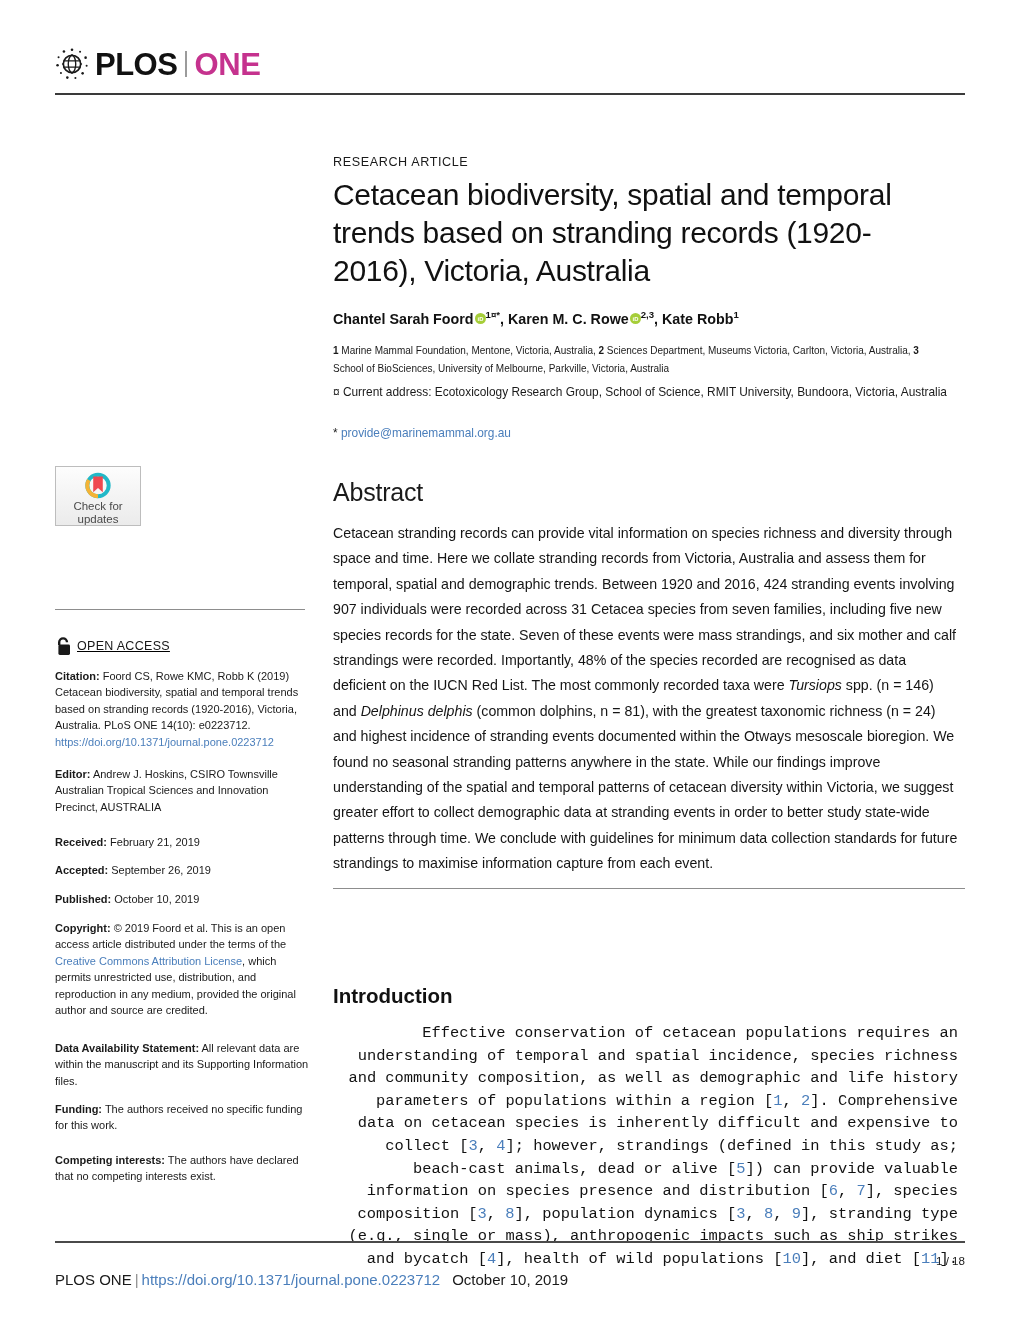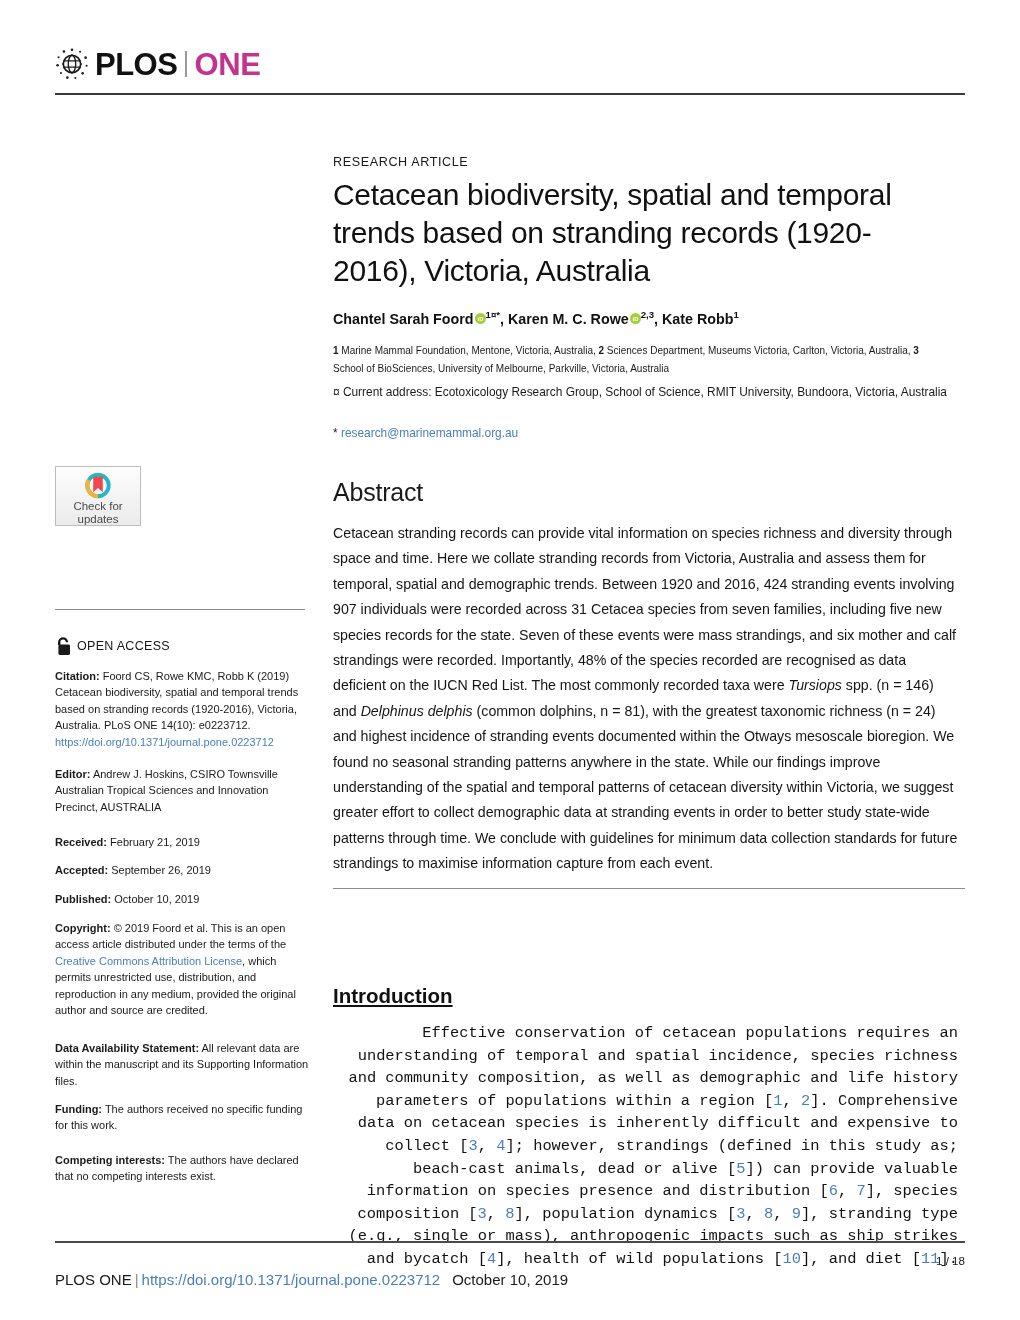--- a/index.html
+++ b/index.html
@@ -95,20 +95,21 @@
     position: absolute;
     left: 55px; top: 609px;
     width: 250px; height: 1px;
     background: #8d8d8d;
   }
   .oa-row {
     position: absolute;
     left: 55px; top: 636px;
     display: flex;
     align-items: center;
+    text-decoration: underline;
   }
   .oa-label {
     font-size: 12.5px;
     letter-spacing: 0.3px;
     color: #171717;
     margin-left: 6px;
   }
   .meta-block {
     position: absolute;
     left: 55px;
@@ -206,21 +207,20 @@
   }
 
   .h-intro {
     position: absolute;
     left: 333px; top: 984px;
     font-size: 20.5px;
     font-weight: bold;
     color: #111111;
     margin: 0;
     font-family: "Liberation Sans", sans-serif;
-    text-decoration: underline;
   }
   .intro-body {
     position: absolute;
     left: 333px; top: 1022px;
     width: 625px;
     font-family: Liberation Mono, monospace;
     font-size: 15.4px;
     line-height: 22.6px;
     color: #121212;
     text-align: right;
@@ -299,21 +299,21 @@
   </div>
 
   <div class="affil">
     <b>1</b><span> Marine Mammal Foundation, Mentone, Victoria, Australia, </span><b>2</b><span> Sciences Department, Museums Victoria, Carlton, Victoria, Australia, </span><b>3</b><span> School of BioSciences, University of Melbourne, Parkville, Victoria, Australia</span>
   </div>
 
   <div class="curaddr">¤ Current address: Ecotoxicology Research Group, School of Science, RMIT University, Bundoora, Victoria, Australia</div>
 
   <div class="email">
     <span>*</span>
-    <span class="lnk">research@marinemammal.org.au</span>
+    <span class="lnk">provide@marinemammal.org.au</span>
   </div>
 
   <h2 class="h-abstract">Abstract</h2>
   <div class="abstract-body">
     <span>Cetacean stranding records can provide vital information on species richness and diversity through space and time. Here we collate stranding records from Victoria, Australia and assess them for temporal, spatial and demographic trends. Between 1920 and 2016, 424 stranding events involving 907 individuals were recorded across 31 Cetacea species from seven families, including five new species records for the state. Seven of these events were mass strandings, and six mother and calf strandings were recorded. Importantly, 48% of the species recorded are recognised as data deficient on the IUCN Red List. The most commonly recorded taxa were </span><i>Tursiops</i><span> spp. (n = 146) and </span><i>Delphinus delphis</i><span> (common dolphins, n = 81), with the greatest taxonomic richness (n = 24) and highest incidence of stranding events documented within the Otways mesoscale bioregion. We found no seasonal stranding patterns anywhere in the state. While our findings improve understanding of the spatial and temporal patterns of cetacean diversity within Victoria, we suggest greater effort to collect demographic data at stranding events in order to better study state-wide patterns through time. We conclude with guidelines for minimum data collection standards for future strandings to maximise information capture from each event.</span>
   </div>
 
   <div class="rule-main"></div>
 
   <h2 class="h-intro">Introduction</h2>

